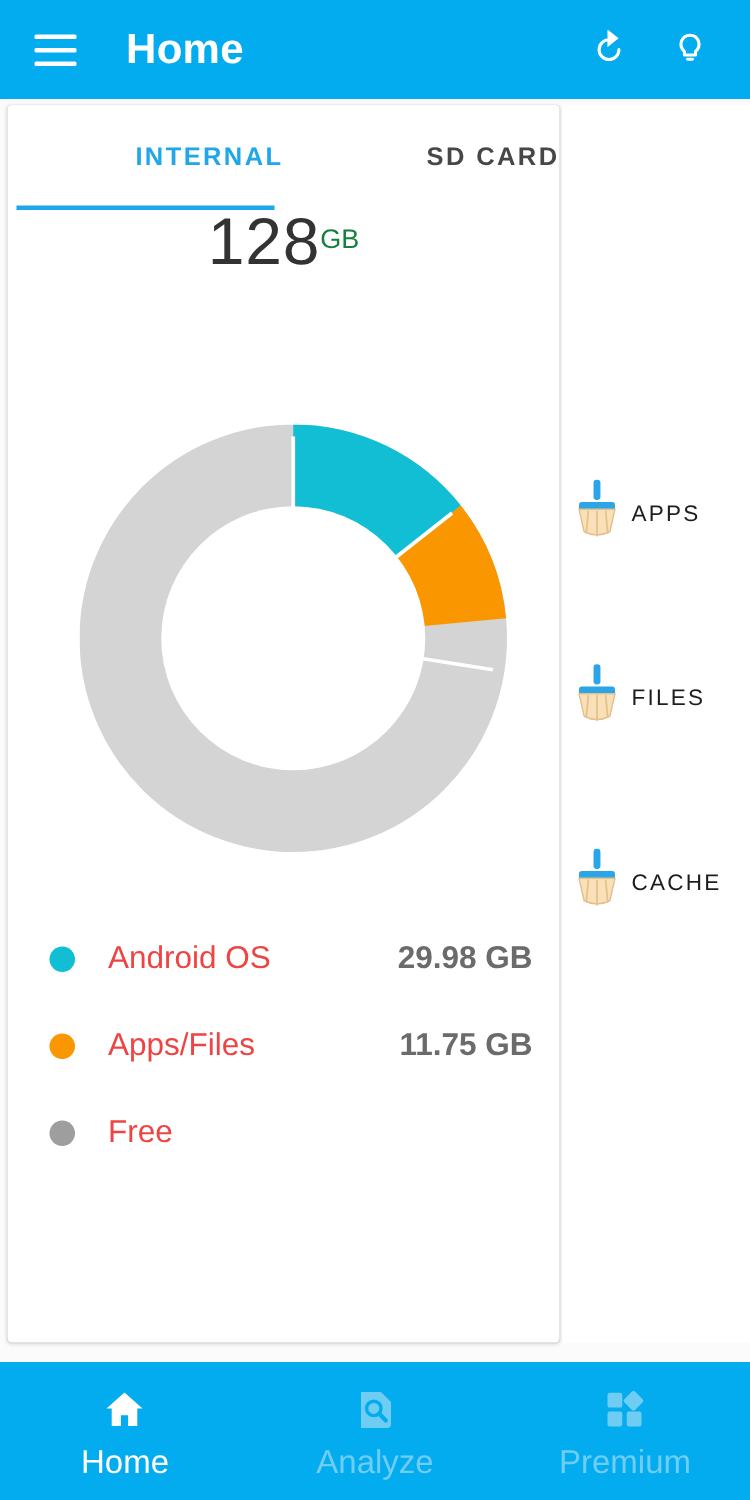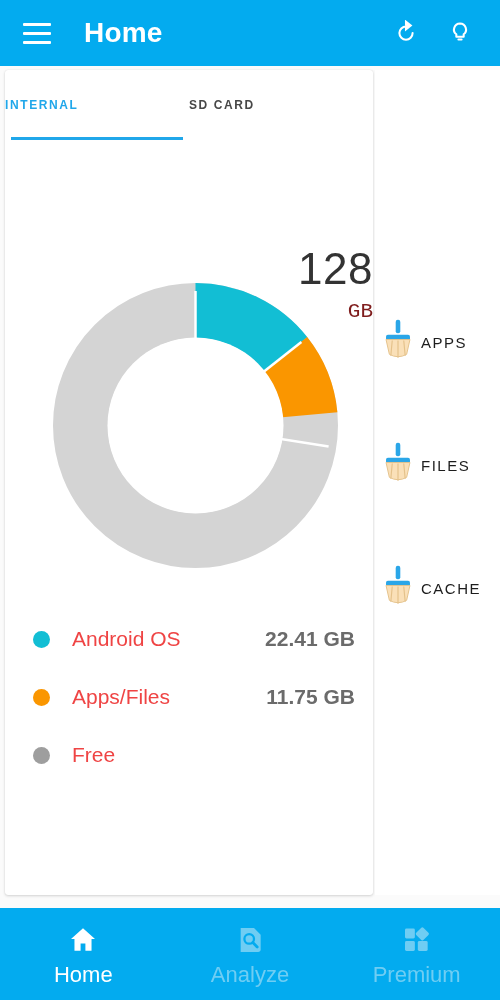--- a/index.html
+++ b/index.html
@@ -41,40 +41,40 @@
     box-shadow: 0 1px 3px rgba(0,0,0,.16), 0 0 1px rgba(0,0,0,.12);
   }
   .right-panel {
     position: absolute; left: 375px; top: 4px; width: 125px; height: 825px;
     background: #ffffff;
   }
 
   
   .tabs { position: absolute; top: 0; left: 0; width: 368px; height: 70px; display: flex; }
   .tab {
-    flex: 1; display: flex; align-items: center; justify-content: flex-start;
-    font-size: 12px; font-weight: bold; letter-spacing: 1.6px; cursor: pointer;
+    flex: 1; display: flex; align-items: center; justify-content: flex-end;
+    font-size: 17px; font-weight: bold; letter-spacing: 1.6px; cursor: pointer;
     position: relative; height: 70px;
   }
   .tab.active { color: #20a7ea; }
   .tab.inactive { color: #474747; }
   .tab.active .tab-underline {
     position: absolute; bottom: 0; left: 6px; right: 6px; height: 3px; background: #20a7ea;
   }
 
   
   .donut-wrap { position: absolute; left: 0; top: 70px; width: 368px; height: 290px; }
   .donut-svg { position: absolute; left: 48px; top: 143px; }
   .donut-center {
     position: absolute; left: 0; top: 0; width: 368px; height: 290px;
-    display: flex; flex-direction: column; align-items: flex-end; justify-content: center;
+    display: flex; flex-direction: row; align-items: flex-start; justify-content: center;
     pointer-events: none;
   }
   .donut-value { font-size: 44px; color: #333333; line-height: 1; letter-spacing: .5px; }
-  .donut-unit { font-size: 21px; color: #7f1d1d; margin-top: 9px; font-family: Liberation Mono, monospace; }
+  .donut-unit { font-size: 18px; color: #15803d; margin-top: 9px; }
 
   
   .legend { position: absolute; left: 0; top: 540px; width: 368px; }
   .legend-row {
     display: flex; align-items: center; height: 58px; padding-left: 28px; padding-right: 18px;
   }
   .legend-dot { width: 17px; height: 17px; border-radius: 50%; flex: 0 0 17px; }
   .legend-label { font-size: 21px; color: #ef4444; margin-left: 22px; }
   .legend-value { font-size: 21px; color: #6b6b6b; font-weight: bold; margin-left: auto; }
 
@@ -156,21 +156,21 @@
         <div class="donut-center">
           <div class="donut-value">128</div>
           <div class="donut-unit">GB</div>
         </div>
       </div>
 
       <div class="legend">
         <div class="legend-row">
           <div class="legend-dot" style="background:#12bed4"></div>
           <div class="legend-label">Android OS</div>
-          <div class="legend-value">22.41 GB</div>
+          <div class="legend-value">29.98 GB</div>
         </div>
         <div class="legend-row">
           <div class="legend-dot" style="background:#fa9600"></div>
           <div class="legend-label">Apps/Files</div>
           <div class="legend-value">11.75 GB</div>
         </div>
         <div class="legend-row">
           <div class="legend-dot" style="background:#9e9e9e"></div>
           <div class="legend-label">Free</div>
         </div>

